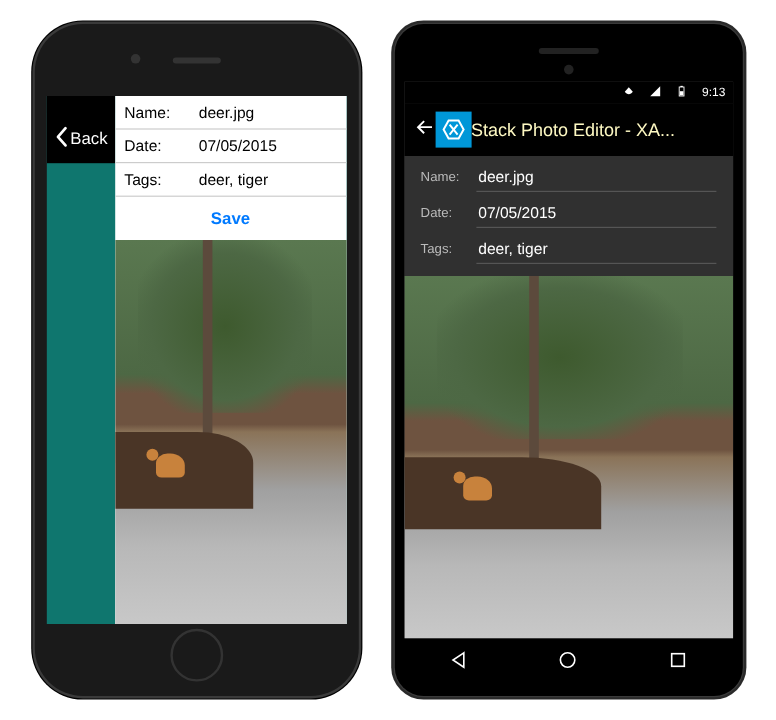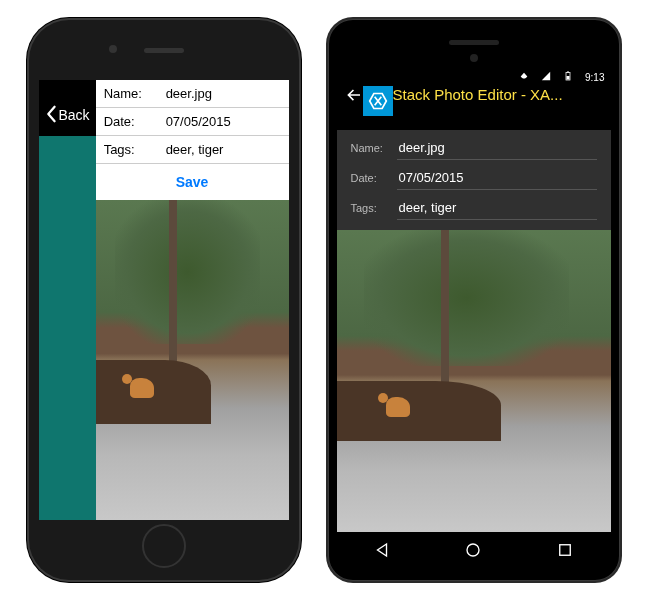--- a/index.html
+++ b/index.html
@@ -216,23 +216,24 @@
   justify-content: flex-end;
   align-items: center;
   font-size: 10px;
   padding: 0 6px;
   gap: 12px;
 }
 .and-status svg { width: 10px; height: 10px; }
 
 .and-actionbar {
   background: #000;
-  color: #fde047;
+  color: #fef9c3;
   height: 44px;
   display: flex;
+  align-items: center;
   padding: 0 8px;
 }
 .and-actionbar .arrow svg { width: 18px; height: 18px; }
 .and-logo {
   width: 30px;
   height: 30px;
   background: #0097d8;
   display: flex;
   align-items: center;
   justify-content: center;

